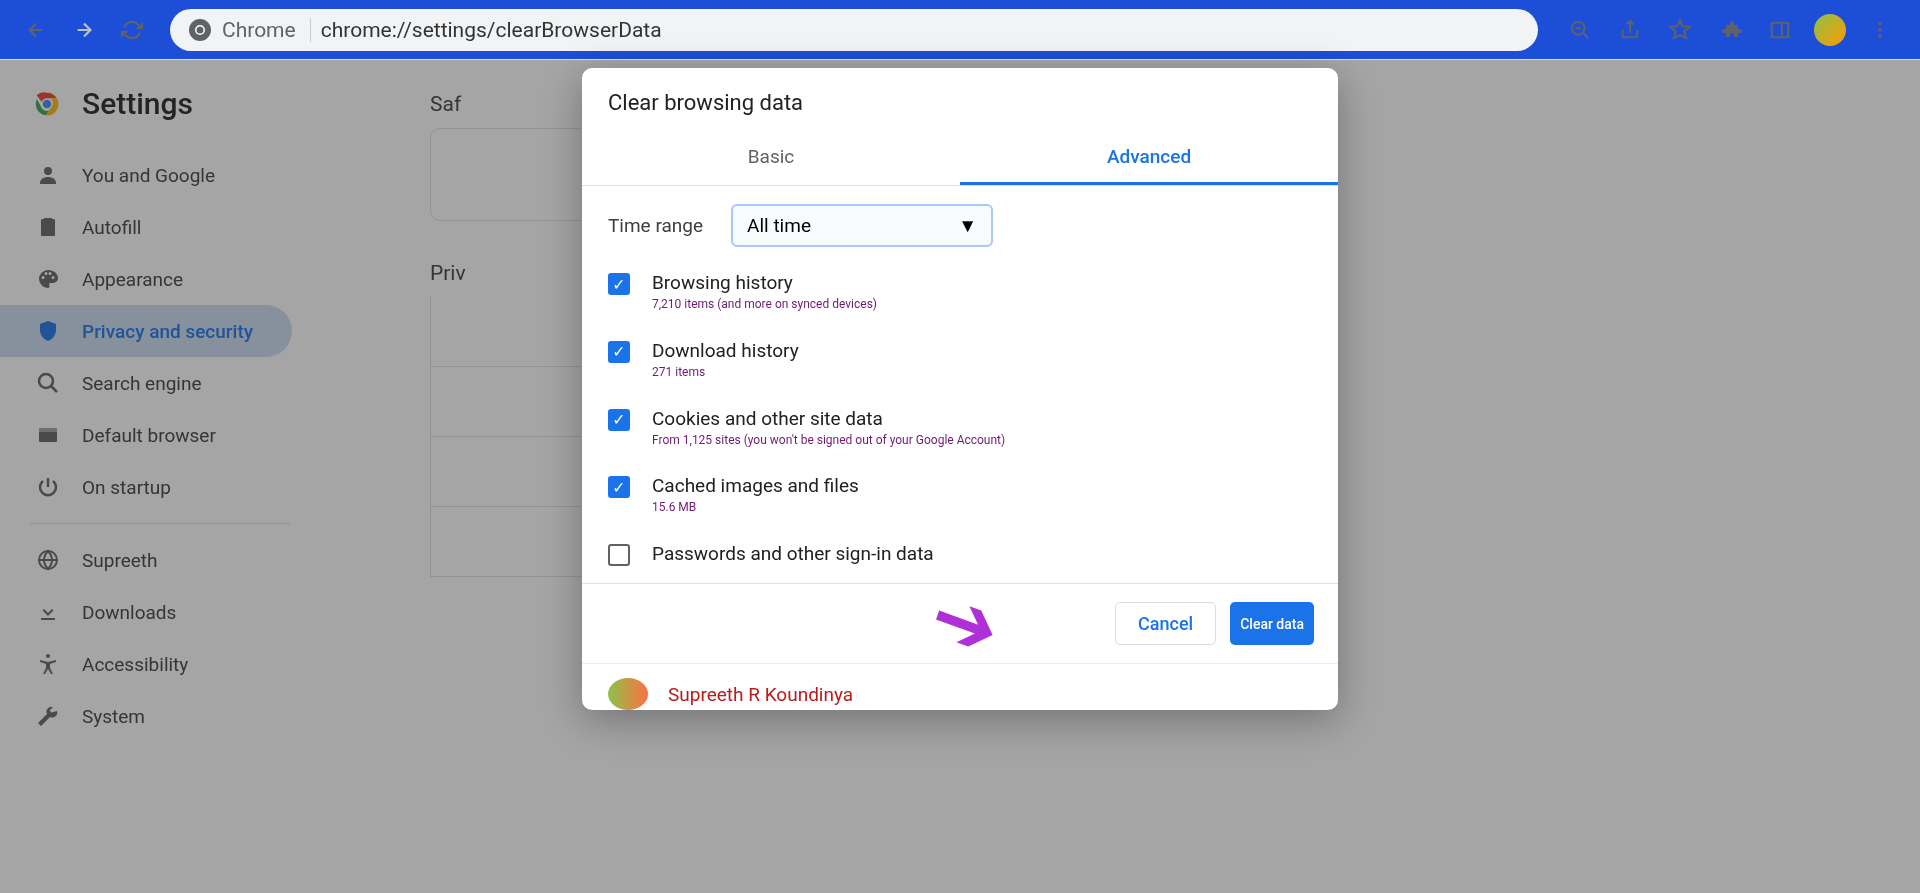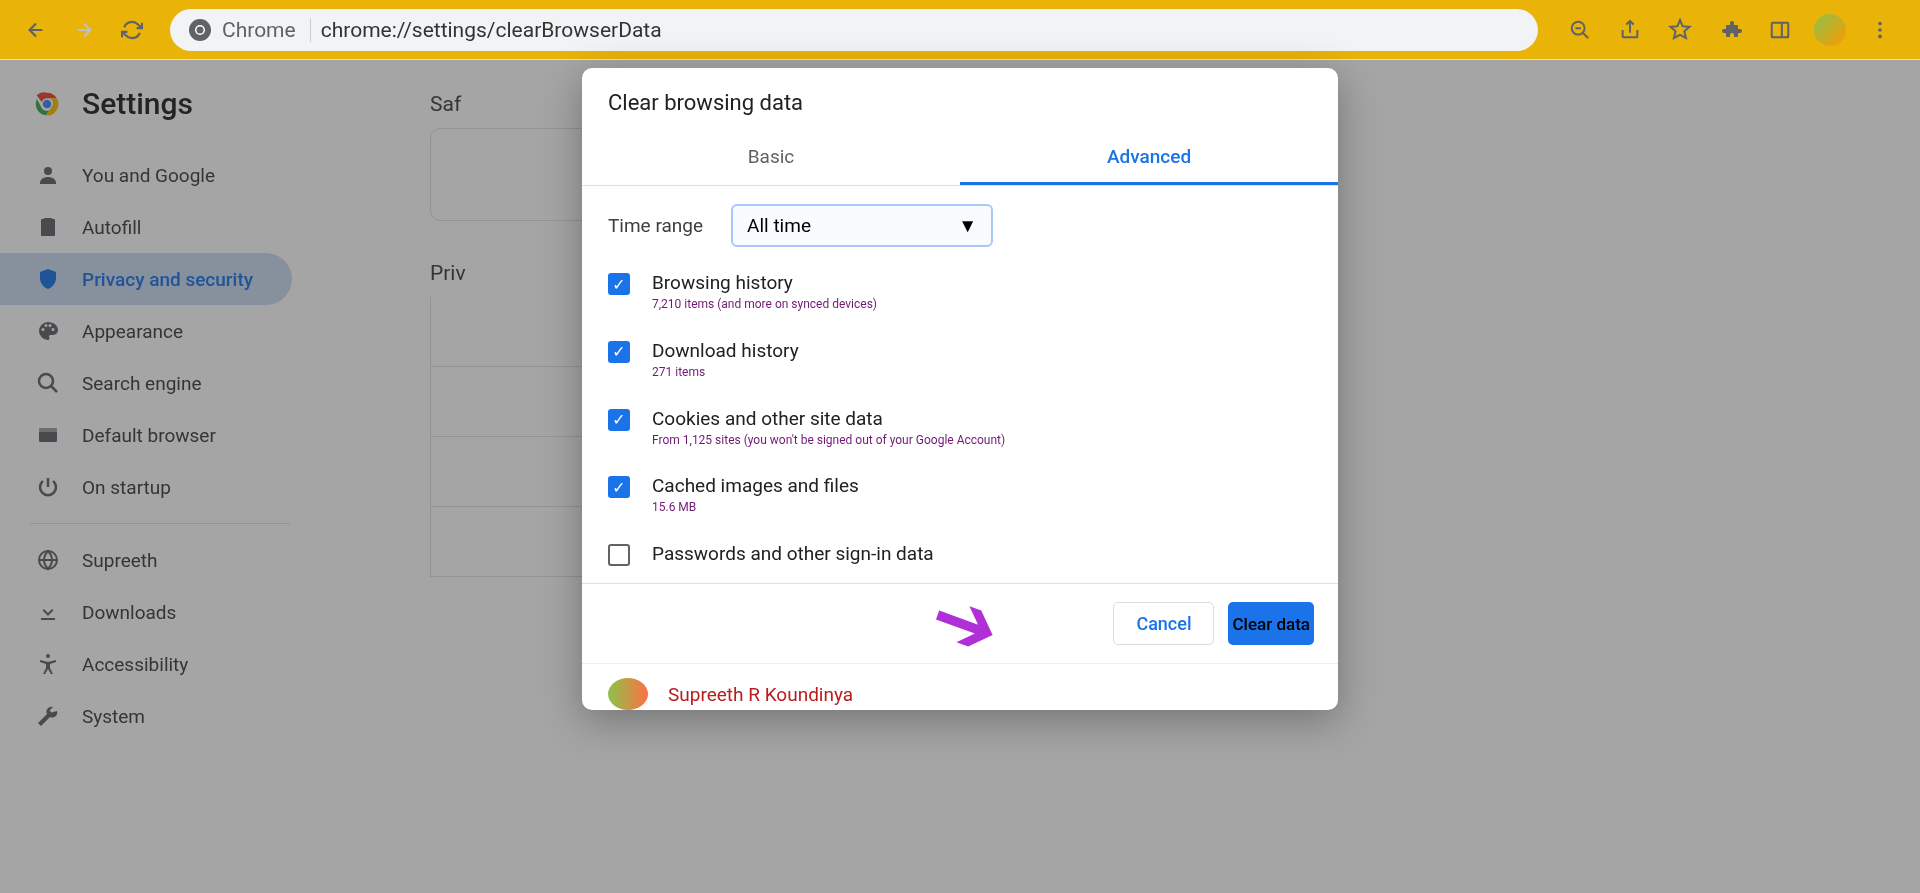--- a/index.html
+++ b/index.html
@@ -1,19 +1,19 @@
 <!DOCTYPE html>
 <html><head>
 <meta charset="utf-8">
 <style>
 * { margin: 0; padding: 0; box-sizing: border-box; font-family: -apple-system, BlinkMacSystemFont, "Segoe UI", Roboto, Arial, sans-serif; }
 body { background: #e8e8f5; width: 1920px; height: 893px; overflow: hidden; position: relative; }
 
 
-.browser-chrome { background: #eab308; height: 60px; display: flex; align-items: center; padding: 0 18px; gap: 12px; border-bottom: 1px solid #e0e0e0; }
+.browser-chrome { background: #1d4ed8; height: 60px; display: flex; align-items: center; padding: 0 18px; gap: 12px; border-bottom: 1px solid #e0e0e0; }
 .nav-btn { width: 36px; height: 36px; display: flex; align-items: center; justify-content: center; color: #5f6368; border-radius: 50%; }
 .nav-btn.disabled { color: #bdc1c6; }
 .addr-wrap { flex: 1; display: flex; align-items: center; background: #f1f3f4; border-radius: 24px; height: 42px; padding: 0 18px; gap: 10px; margin: 0 8px; }
 .chrome-icon { width: 24px; height: 24px; }
 .addr-prefix { color: #5f6368; font-size: 21px; border-right: 1px solid #ccc; padding-right: 14px; }
 .addr-url { color: #333; font-size: 21px; }
 .toolbar-right { display: flex; align-items: center; gap: 6px; }
 .tb-btn { width: 44px; height: 44px; display: flex; align-items: center; justify-content: center; color: #5f6368; }
 .avatar { width: 32px; height: 32px; border-radius: 50%; background: linear-gradient(135deg, #8bc34a, #ff9800); }
 
@@ -54,21 +54,21 @@
 .time-row { display: flex; align-items: center; gap: 28px; padding: 18px 0 14px; }
 .time-lbl { font-size: 19px; color: #3c4043; }
 .time-select { border: 2px solid #a8c7fa; border-radius: 6px; padding: 8px 14px; font-size: 19px; width: 262px; display: flex; justify-content: space-between; align-items: center; background: #fafbfc; }
 .chk-row { display: flex; gap: 22px; padding: 10px 0 16px; align-items: flex-start; }
 .chk { width: 22px; height: 22px; border: 2px solid #5f6368; border-radius: 3px; flex-shrink: 0; margin-top: 2px; display: flex; align-items: center; justify-content: center; }
 .chk.on { background: #1a73e8; border-color: #1a73e8; color: #fff; }
 .chk-text .t1 { font-size: 19px; color: #202124; margin-bottom: 2px; }
 .chk-text .t2 { font-size: 12px; color: #701a75; line-height: 1.4; }
 .dlg-footer { border-top: 1px solid #e0e0e0; padding: 18px 24px; display: flex; justify-content: flex-end; gap: 14px; position: relative; }
 .btn-cancel { border: 1px solid #dadce0; background: #fff; color: #1a73e8; padding: 10px 22px; border-radius: 5px; font-size: 18px; font-weight: 500; }
-.btn-clear { background: #1a73e8; color: #000000; border: none; padding: 10px 4px; border-radius: 5px; font-size: 17px; font-weight: 500; }
+.btn-clear { background: #1a73e8; color: #ffffff; border: none; padding: 10px 10px; border-radius: 5px; font-size: 14px; font-weight: 500; }
 .arrow-annot { position: absolute; left: 350px; top: -8px; font-size: 80px; color: #b030d8; transform: rotate(20deg); pointer-events: none; }
 .user-row { display: flex; align-items: center; gap: 20px; padding: 14px 26px 0; border-top: 1px solid #eee; }
 .uavatar { width: 40px; height: 32px; border-radius: 50%; background: linear-gradient(90deg,#8bc34a,#ff7043); }
 .uname { font-size: 19px; color: #b91c1c; }
 
 svg { display: block; }
 </style>
 </head>
 <body>
 
@@ -166,35 +166,35 @@
           <span>You and Google</span>
         </div>
       <div class="side-item">
           <span class="ic">
             <svg viewBox="0 0 24 24" fill="currentColor">
               <path d="M16 4h2a1 1 0 0 1 1 1v15a1 1 0 0 1-1 1H6a1 1 0 0 1-1-1V5a1 1 0 0 1 1-1h2V3h8zM8 8h8v2H8zm0 4h8v2H8z"></path>
             </svg>
           </span>
           <span>Autofill</span>
         </div>
+      <div class="side-item">
+          <span class="ic">
+            <svg viewBox="0 0 24 24" fill="currentColor">
+              <path d="M12 3a9 9 0 1 0 0 18c1 0 1.5-.8 1.5-1.5s-.5-1.2-.5-2c0-1 .8-1.5 1.8-1.5H17a5 5 0 0 0 5-5c0-4.4-4.5-8-10-8zM7 12a1.5 1.5 0 1 1 0-3 1.5 1.5 0 0 1 0 3zm3-4a1.5 1.5 0 1 1 0-3 1.5 1.5 0 0 1 0 3zm4 0a1.5 1.5 0 1 1 0-3 1.5 1.5 0 0 1 0 3zm3 4a1.5 1.5 0 1 1 0-3 1.5 1.5 0 0 1 0 3z"></path>
+            </svg>
+          </span>
+          <span>Appearance</span>
+        </div>
       <div class="side-item active">
           <span class="ic">
             <svg viewBox="0 0 24 24" fill="currentColor">
               <path d="M12 2l8 3v6c0 5-3.4 9.5-8 11-4.6-1.5-8-6-8-11V5z"></path>
             </svg>
           </span>
           <span>Privacy and security</span>
-        </div>
-      <div class="side-item">
-          <span class="ic">
-            <svg viewBox="0 0 24 24" fill="currentColor">
-              <path d="M12 3a9 9 0 1 0 0 18c1 0 1.5-.8 1.5-1.5s-.5-1.2-.5-2c0-1 .8-1.5 1.8-1.5H17a5 5 0 0 0 5-5c0-4.4-4.5-8-10-8zM7 12a1.5 1.5 0 1 1 0-3 1.5 1.5 0 0 1 0 3zm3-4a1.5 1.5 0 1 1 0-3 1.5 1.5 0 0 1 0 3zm4 0a1.5 1.5 0 1 1 0-3 1.5 1.5 0 0 1 0 3zm3 4a1.5 1.5 0 1 1 0-3 1.5 1.5 0 0 1 0 3z"></path>
-            </svg>
-          </span>
-          <span>Appearance</span>
         </div>
       <div class="side-item">
           <span class="ic">
             <svg viewBox="0 0 24 24" fill="none" stroke="currentColor" stroke-width="2.5">
               <circle cx="10" cy="10" r="7"></circle>
               <path d="M21 21l-6-6"></path>
             </svg>
           </span>
           <span>Search engine</span>
         </div>

